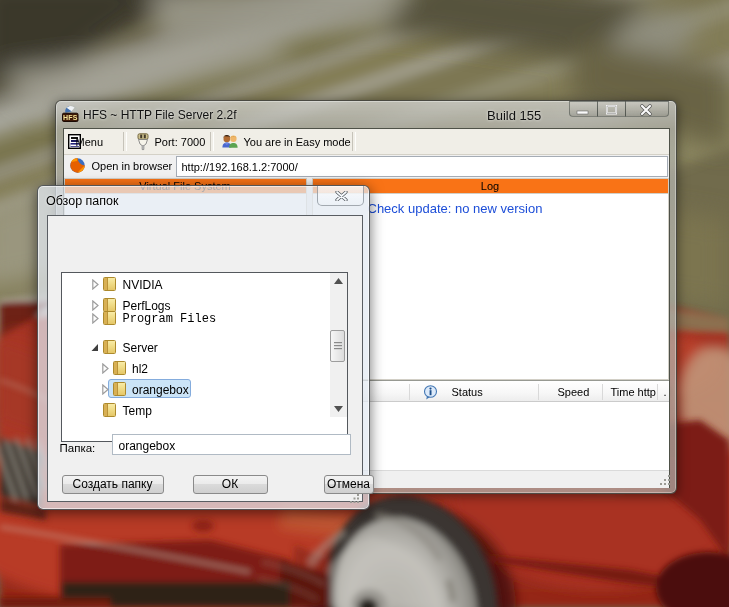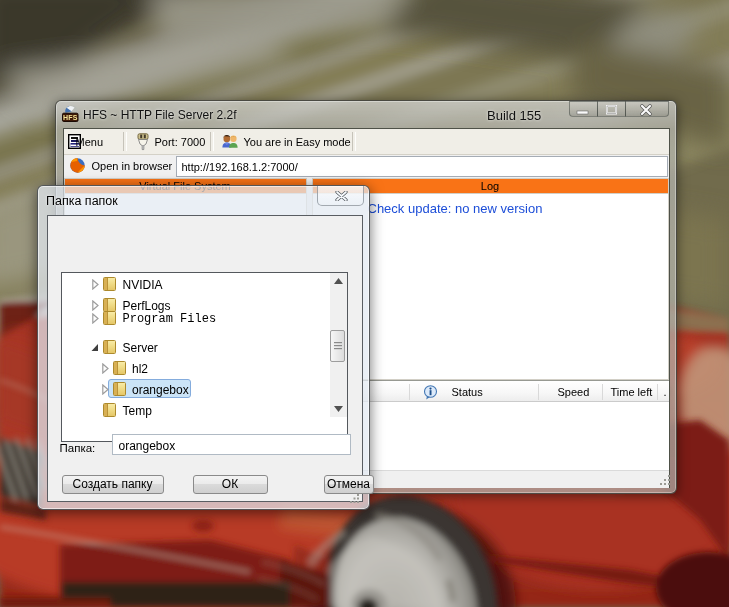--- a/index.html
+++ b/index.html
@@ -256,41 +256,41 @@
    <div class="col" style="left:538px;"></div>
    <div class="col" style="left:593px;"></div>
    <svg style="position:absolute;left:359px;top:4px" width="15" height="16" viewBox="0 0 15 16">
     <ellipse cx="7.5" cy="6.5" rx="6" ry="5.8" fill="#dceafa" stroke="#4377b4" stroke-width="1.1"></ellipse>
     <path d="M4 11 L3.2 14.5 L7 12" fill="#4377b4"></path>
     <rect x="6.6" y="5.2" width="1.9" height="5" fill="#1c4e8a"></rect>
     <circle cx="7.5" cy="3.6" r="1.1" fill="#1c4e8a"></circle>
    </svg>
    <div class="ht" style="left:388px;">Status</div>
    <div class="ht" style="left:494px;">Speed</div>
-   <div class="ht" style="left:547px;">Time left</div>
+   <div class="ht" style="left:547px;">Time http</div>
    <div class="ht" style="left:600px;">.</div>
   </div>
   <div id="tbody"></div>
   <div id="sbar">
    <svg style="position:absolute;left:596px;top:4px" width="12" height="12" viewBox="0 0 12 12">
     <g fill="#9a9a94">
      <rect x="8" y="0" width="2" height="2"></rect>
             <rect x="8" y="4" width="2" height="2"></rect>
             <rect x="8" y="8" width="2" height="2"></rect>
      <rect x="4" y="4" width="2" height="2"></rect>
             <rect x="4" y="8" width="2" height="2"></rect>
      <rect x="0" y="8" width="2" height="2"></rect>
     </g>
    </svg>
   </div>
  </div>
 </div>
 
 <div id="dlg">
- <div class="titletext">Папка папок</div>
+ <div class="titletext">Обзор папок</div>
  <div id="dlgclose">
   <svg style="position:absolute;left:17px;top:5px" width="13" height="10" viewBox="0 0 13 10">
    <path d="M2 1 L11 9 M11 1 L2 9" stroke="#4a5056" stroke-width="3.2" stroke-linecap="round"></path>
    <path d="M2 1 L11 9 M11 1 L2 9" stroke="#f6f9fc" stroke-width="1.7" stroke-linecap="round"></path>
   </svg>
  </div>
  <div id="dlgclient">
   <div id="tree">
    <div id="sel"></div>
 

